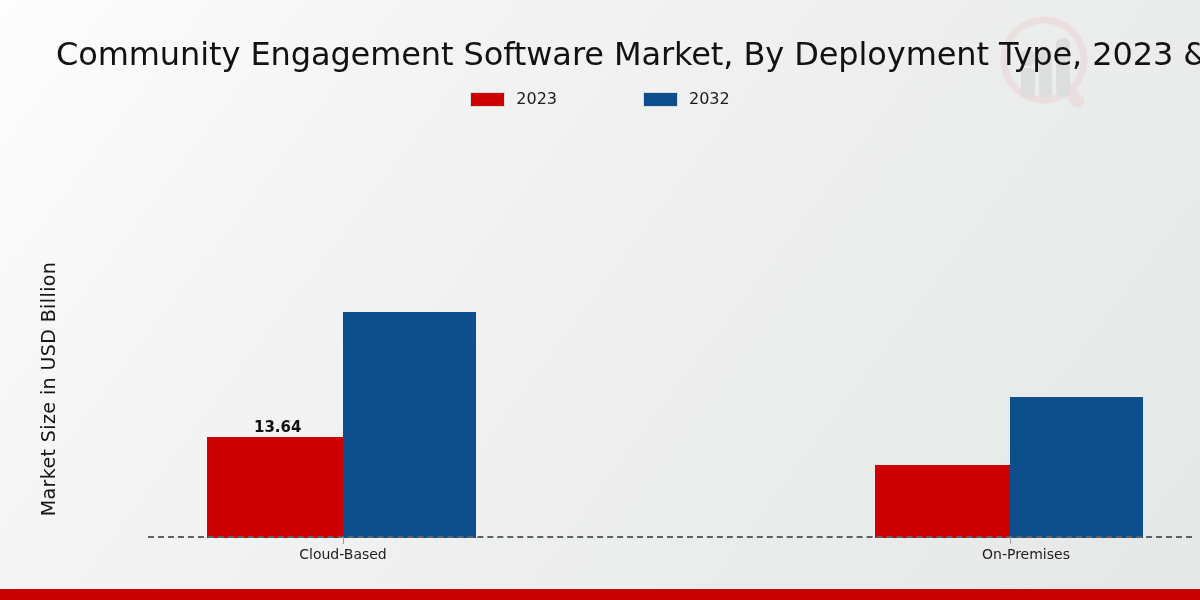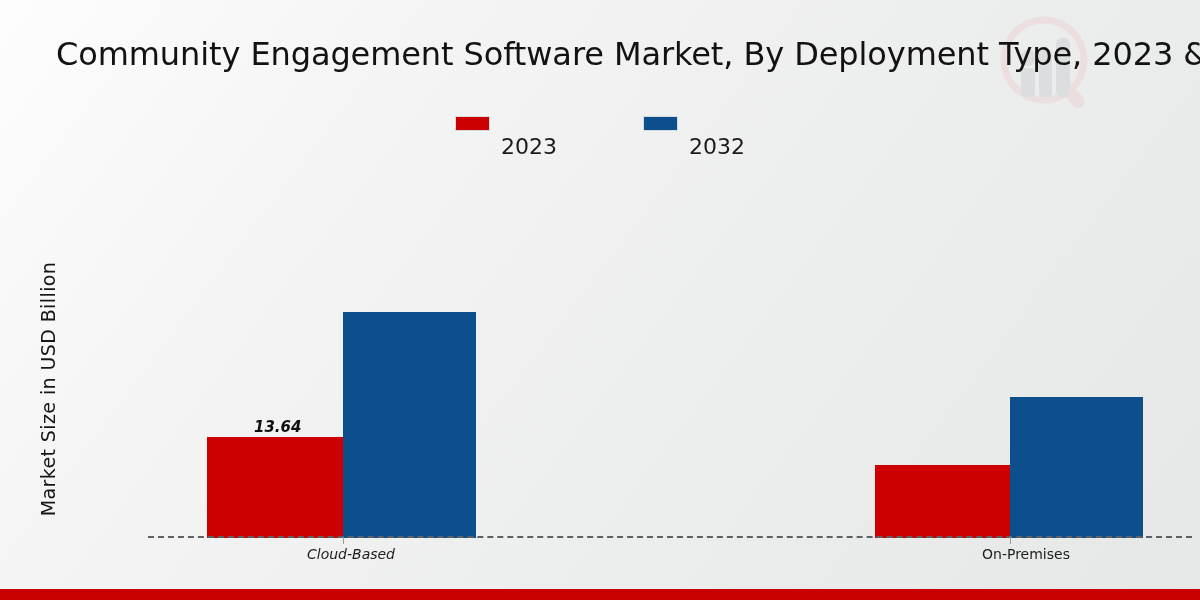--- a/index.html
+++ b/index.html
@@ -63,24 +63,23 @@
     align-items: center;
     gap: 11px;
   }
   .legend-swatch {
     width: 35px;
     height: 15px;
     border: 1px solid #d9dadb;
     box-sizing: border-box;
   }
   .legend-label {
-    font-size: 22px;
+    font-size: 16px;
     color: #1b1b1b;
     line-height: 18px;
-    margin-top: 48px;
   }
 
   
   .y-axis-title {
     position: absolute;
     left: -102px;
     top: 378px;
     width: 300px;
     text-align: center;
     transform: rotate(-90deg);
@@ -115,21 +114,20 @@
   }
   .bar.series-2023 { background: #cc0000; }
   .bar.series-2032 { background: #0c4f8c; }
 
   .bar-value {
     position: absolute;
     font-size: 15px;
     font-weight: bold;
     color: #101010;
     white-space: nowrap;
-    font-style: italic;
   }
 
   .x-tick {
     position: absolute;
     top: 537px;
     width: 0;
     height: 7px;
     border-left: 1px solid #9a9c9e;
   }
   .x-label {
@@ -187,20 +185,20 @@
 
     <div class="bar series-2023" style="left: 727px; width: 135px; height: 73px; background: rgb(204, 0, 0);"></div>
     <div class="bar series-2032" style="left: 862px; width: 133px; height: 141px; background: rgb(12, 79, 140);"></div>
   </div>
 
   <div class="bar-value" style="left:254px; top:418px;">13.64</div>
 
   <div class="baseline"></div>
 
   <div class="x-tick" style="left:343px;"></div>
-  <div class="x-label" style="left:351px;font-style:italic;">Cloud-Based</div>
+  <div class="x-label" style="left:343px;">Cloud-Based</div>
 
   <div class="x-tick" style="left:1010px;"></div>
   <div class="x-label" style="left:1026px;">On-Premises</div>
 
   <div class="footer-stripe" style="background: rgb(200, 0, 0);"></div>
 
 </div>
 
 </body></html>

